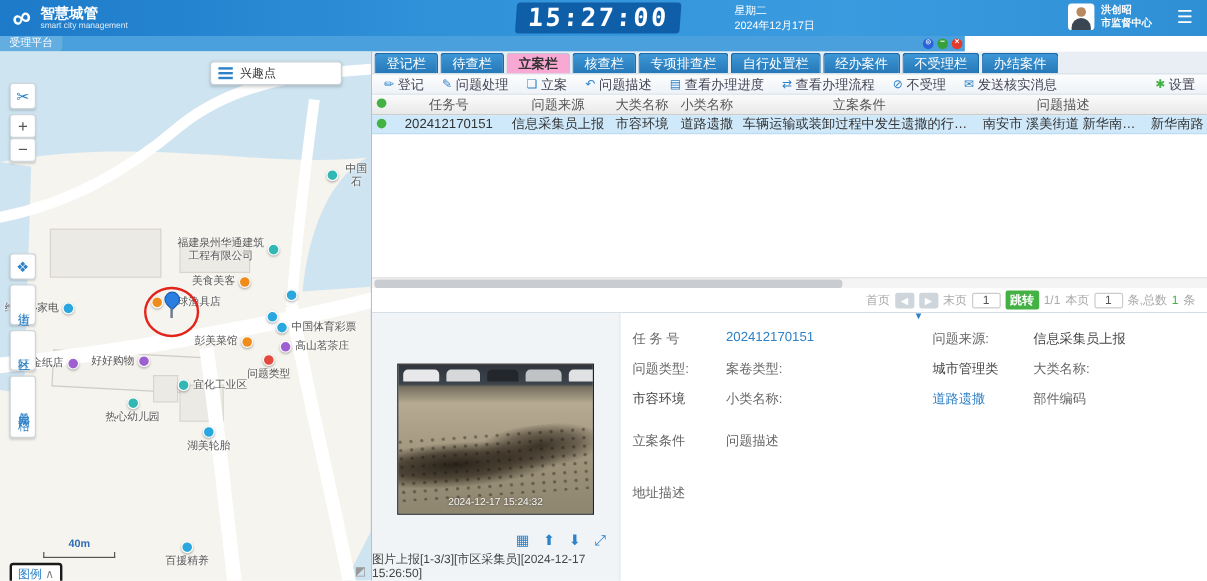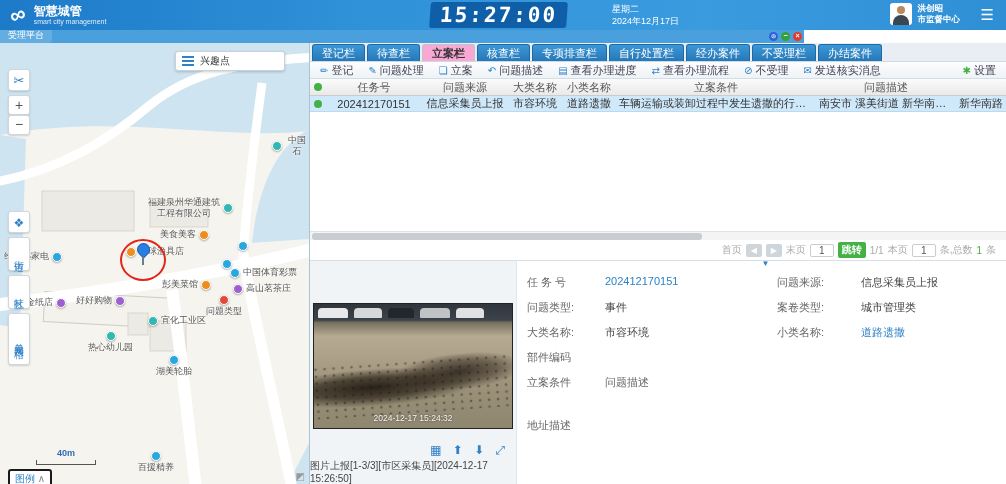--- a/index.html
+++ b/index.html
@@ -108,21 +108,21 @@
   .pager { height:21px; background:#fff; border-bottom:1px solid #d7dfe6; display:flex; align-items:center;
     justify-content:flex-end; gap:4px; padding-right:10px; font-size:10px; color:#aaa; flex:none; }
   .pg-btn { width:16px; height:13px; background:#cfd6db; color:#fff; border-radius:2px; font-size:8px; line-height:13px; text-align:center; cursor:pointer; }
   .pg-input { width:24px; height:13px; border:1px solid #ccc; border-radius:2px; text-align:center; font-size:10px; color:#555; }
   .jump { background:#43b143; color:#fff; border-radius:2px; padding:1px 4px; font-size:10px; cursor:pointer;font-weight:bold; }
   .pg-green { color:#43b143; }
 
   
   .bottom { height:223px; display:flex; flex:none; background:#fff; }
   .photo-col { width:206px; flex:none; background:#f0f4f7; padding-top:42px; display:flex; flex-direction:column; align-items:center; }
-  .photo { position:relative; width:200px; height:140px; overflow:hidden; border:1px solid #222; cursor:pointer;
+  .photo { position:relative; width:164px; height:140px; overflow:hidden; border:1px solid #222; cursor:pointer;
     background:linear-gradient(180deg,#31363d 0%,#3c434b 13%,#77705f 15%,#b6ab92 26%,#ab9f87 45%,#9a9078 70%,#8f8670 100%); }
   .car { position:absolute; top:4px; height:10px; border-radius:4px 4px 1px 1px; }
   .spill1 { position:absolute; left:-6%; top:52%; width:88%; height:30%;
     background:radial-gradient(ellipse at 40% 50%, rgba(35,28,20,.95) 0%, rgba(45,36,26,.7) 40%, rgba(60,50,38,0) 72%);
     transform:rotate(-4deg); }
   .spill2 { position:absolute; left:42%; top:40%; width:62%; height:28%;
     background:radial-gradient(ellipse at 50% 50%, rgba(40,32,24,.85) 0%, rgba(50,40,30,.5) 45%, rgba(60,50,38,0) 75%);
     transform:rotate(-6deg); }
   .speckle { position:absolute; left:0; top:46%; width:100%; height:42%; opacity:.45; transform:rotate(-4deg);
     background-image:radial-gradient(circle at 3px 2px, rgba(25,20,14,.9) 1px, transparent 1.7px); background-size:9px 7px; }
@@ -409,21 +409,20 @@
 
       <div class="detail">
         <span class="collapse-handle">▼</span>
         <div class="dgrid">
           <span class="dlabel">任 务 号</span>
           <span class="dval dlink">202412170151</span>
           <span class="dlabel">问题来源:</span>
           <span class="dval">信息采集员上报</span>
 
           <span class="dlabel">问题类型:</span>
-          <span class="dval">事件</span>
           <span class="dlabel">案卷类型:</span>
           <span class="dval">城市管理类</span>
 
           <span class="dlabel">大类名称:</span>
           <span class="dval">市容环境</span>
           <span class="dlabel">小类名称:</span>
           <span class="dval dlink">道路遗撒</span>
 
           <span class="dlabel">部件编码</span>
           <span class="dval span3"></span>

